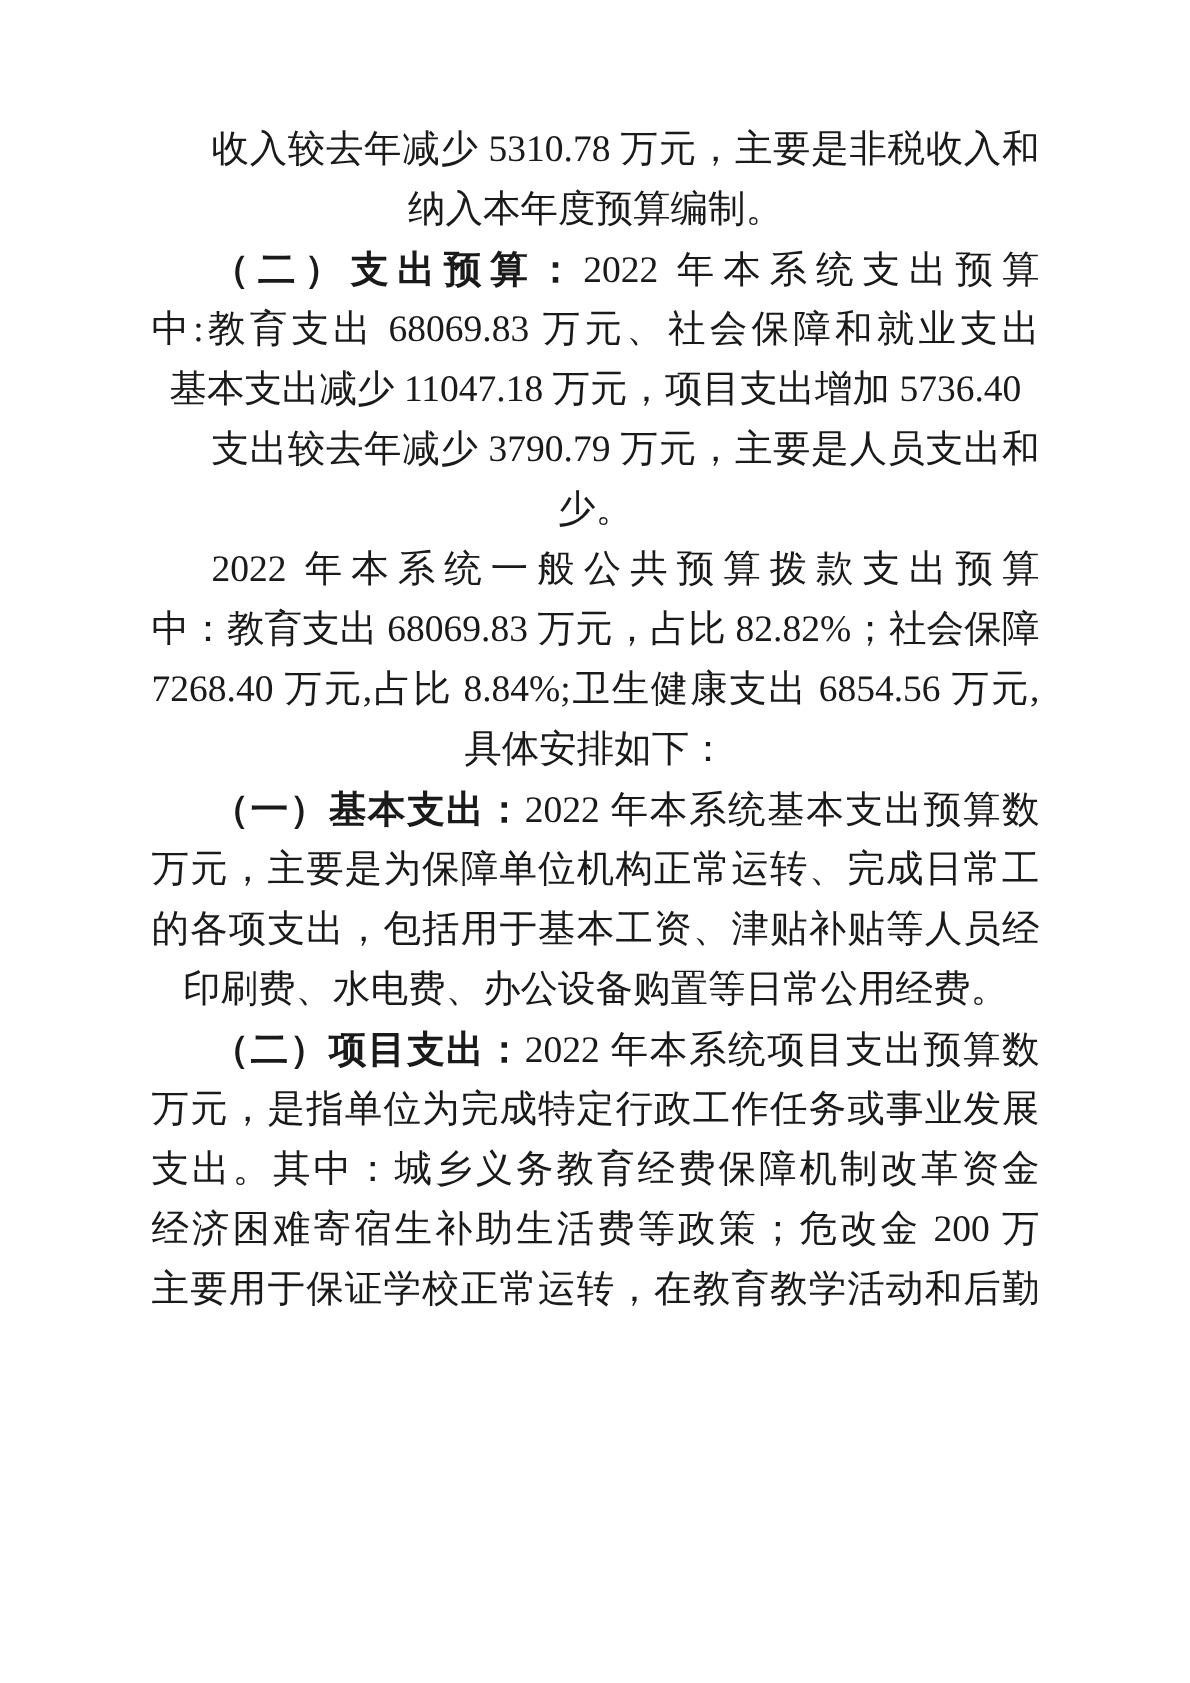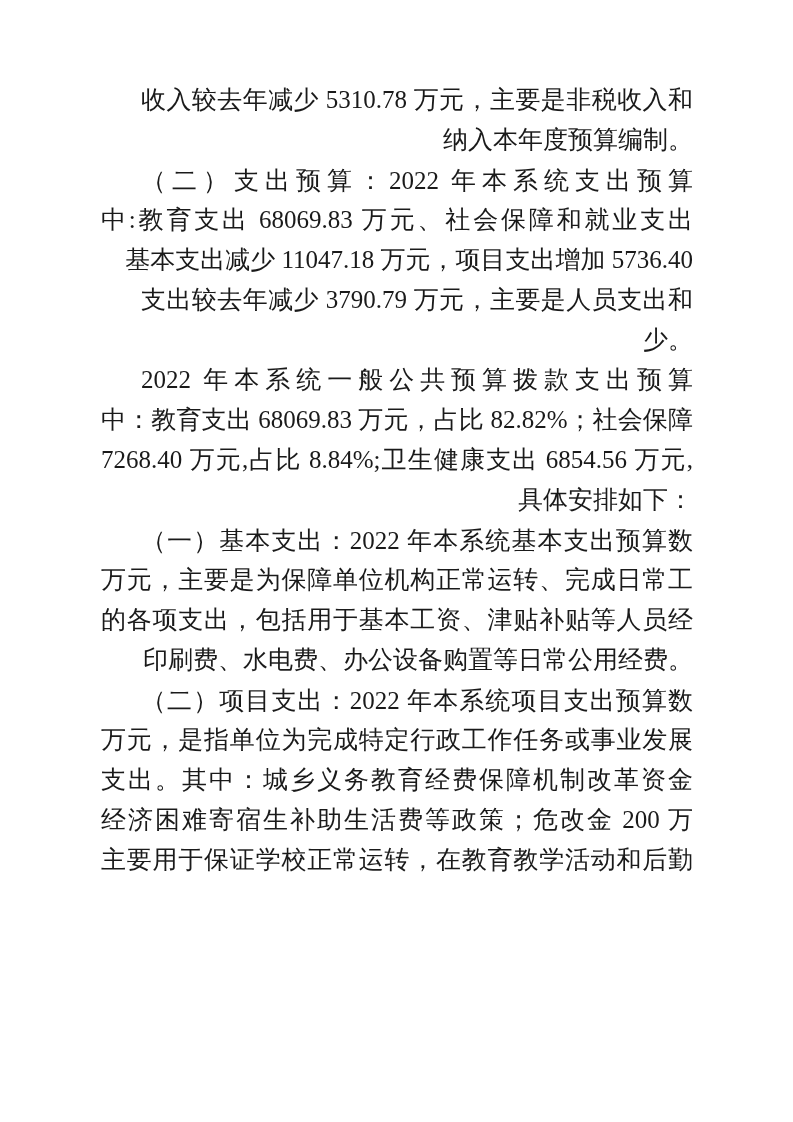--- a/index.html
+++ b/index.html
@@ -24,33 +24,33 @@
     top: 80px;
     width: 592px;
     color: #1a1a1a;
     font-family: "Liberation Serif", "DejaVu Serif", serif;
     font-size: 25px;
   }
   .line {
     height: 40px;
     line-height: 40px;
     overflow: hidden;
-    text-align: right;
+    text-align: center;
     white-space: normal;
   }
   .line.justify {
     text-align: justify;
     text-align-last: justify;
   }
   .line.indent {
     padding-left: 40px;
   }
   .line.heading,
   .bold-run {
-    font-weight: normal;
+    font-weight: bold;
     font-family: "Liberation Sans", "DejaVu Sans", sans-serif;
   }
 </style>
 </head>
 <body>
 
 <div class="page">
   <div class="text-block" id="doc-body" style="color: rgb(26, 26, 26);">
       <div class="line indent justify"><span class="text-run">收入较去年减少 5310.78 万元，主要是非税收入和其他收入未</span></div>
       <div class="line"><span class="text-run">纳入本年度预算编制。</span></div>

